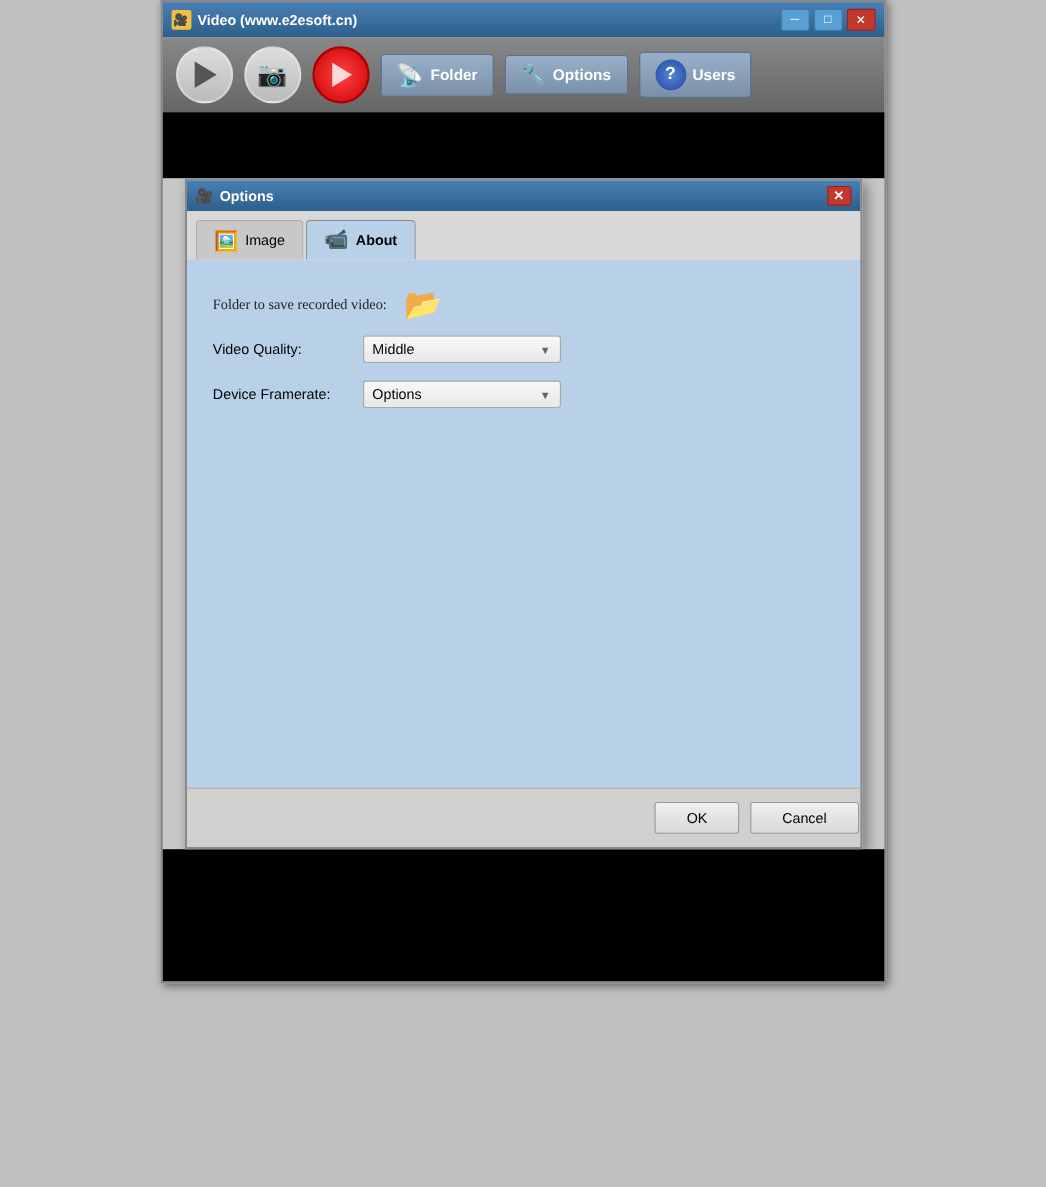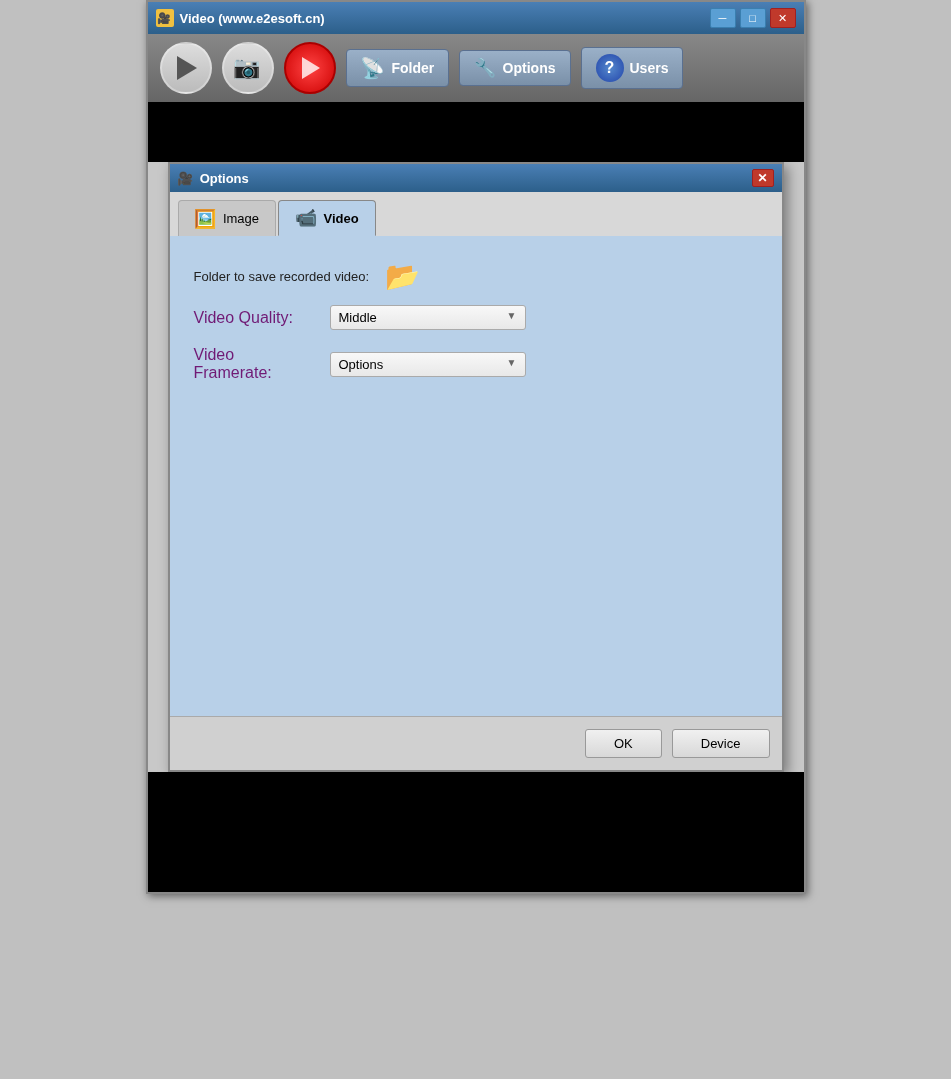--- a/index.html
+++ b/index.html
@@ -230,20 +230,21 @@
 
     .folder-row {
       display: flex;
       align-items: center;
       gap: 16px;
       margin-bottom: 12px;
     }
     .folder-label {
       font-size: 13px;
       color: #222;
+      font-family: Liberation Serif, serif;
     }
     .folder-icon {
       font-size: 28px;
     }
 
     .folder-path {
       color: #0055cc;
       font-size: 14px;
       cursor: pointer;
       text-decoration: underline;
@@ -251,45 +252,45 @@
       display: block;
     }
 
     .field-row {
       display: flex;
       align-items: center;
       gap: 16px;
       margin-bottom: 16px;
     }
     .field-label {
-      font-size: 16px;
-      color: #701a75;
+      font-size: 13px;
+      color: #000000;
       width: 120px;
     }
     .field-select {
-      width: 196px;
+      width: 180px;
       padding: 4px 8px;
       background: linear-gradient(to bottom, #f8f8f8, #e8e8e8);
       border: 1px solid #aaa;
       border-radius: 3px;
       font-size: 13px;
       cursor: pointer;
       display: flex;
-      align-items: flex-start;
+      align-items: flex-end;
       justify-content: space-between;
     }
     .select-arrow {
       font-size: 10px;
       color: #666;
     }
 
     
     .dialog-footer {
       background: #d0d0d0;
-      padding: 12px 12px;
+      padding: 12px 1px;
       display: flex;
       justify-content: flex-end;
       gap: 10px;
       border-top: 1px solid #aaa;
     }
     .footer-btn {
       padding: 6px 28px;
       background: linear-gradient(to bottom, #f0f0f0, #d8d8d8);
       border: 1px solid #999;
       border-radius: 3px;
@@ -362,52 +363,52 @@
       <div class="dialog-close-btn">✕</div>
     </div>
 
     <div class="tabs-area">
       <div class="tab">
         <span class="tab-icon">🖼️</span>
         <span>Image</span>
       </div>
       <div class="tab active">
         <span class="tab-icon">📹</span>
-        <span>Video</span>
+        <span>About</span>
       </div>
     </div>
 
     <div class="dialog-content">
 
       <div class="folder-row">
         <span class="folder-label">Folder to save recorded video:</span>
         <span class="folder-icon">📂</span>
       </div>
 
 
       <div class="field-row">
         <span class="field-label">Video Quality:</span>
         <div class="field-select">
           <span>Middle</span>
           <span class="select-arrow">▼</span>
         </div>
       </div>
 
       <div class="field-row">
-        <span class="field-label">Video Framerate:</span>
+        <span class="field-label">Device Framerate:</span>
         <div class="field-select">
           <span>Options</span>
           <span class="select-arrow">▼</span>
         </div>
       </div>
 
     </div>
 
     <div class="dialog-footer">
       <button class="footer-btn">OK</button>
-      <button class="footer-btn">Device</button>
+      <button class="footer-btn">Cancel</button>
     </div>
 
   </div>
 
   <div class="bottom-video"></div>
 
 </div>
 
 </body></html>

